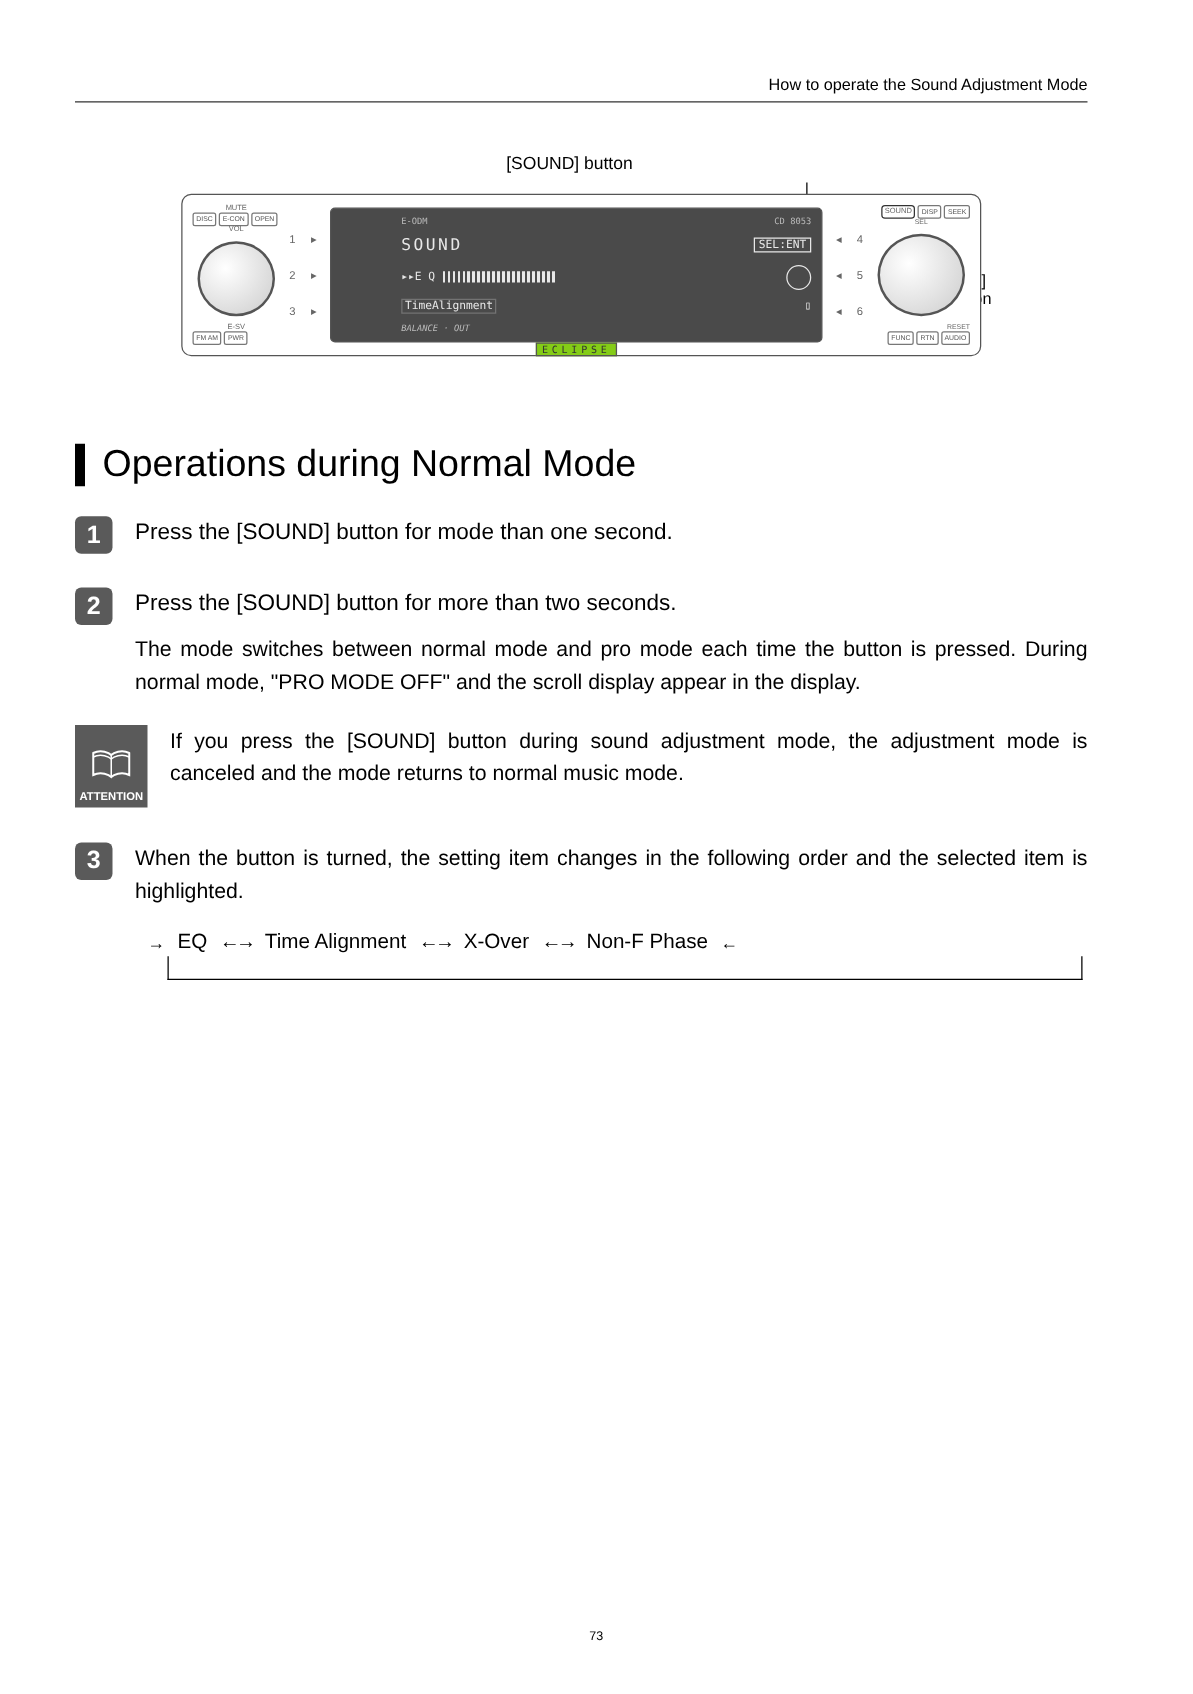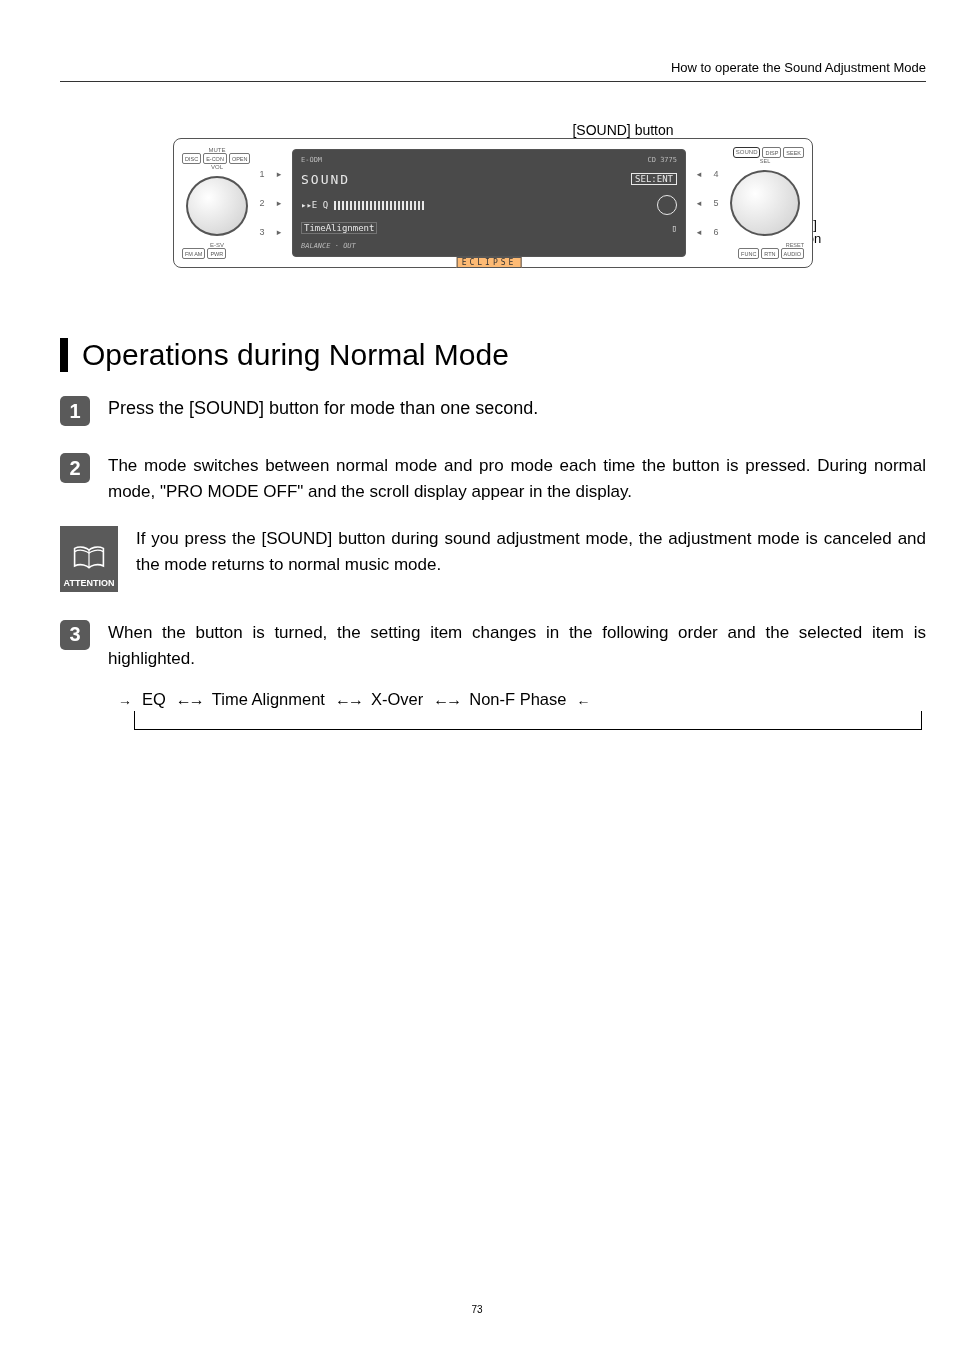--- a/index.html
+++ b/index.html
@@ -7,42 +7,41 @@
     padding: 0;
     font-family: Arial, Helvetica, sans-serif;
     background: #fff;
     color: #000;
     width: 954px;
     height: 1355px;
     box-sizing: border-box;
     position: relative;
   }
   .page {
-    padding: 60px 28px 40px 60px;
+    padding: 60px 84px 40px 60px;
     box-sizing: border-box;
     height: 100%;
     position: relative;
   }
   .header-line {
     border-bottom: 1px solid #333;
     padding-bottom: 6px;
     margin-bottom: 40px;
     text-align: right;
     font-size: 13px;
   }
   .diagram-wrap {
     margin: 0 auto 70px auto;
     width: 640px;
     position: relative;
   }
   .dlabel-sound {
-    text-align: center;
     font-size: 14px;
     margin-left: 260px;
-    margin-bottom: 0;
+    margin-bottom: 17px;
   }
   .sound-line {
     position: absolute;
     left: 500px;
     top: 24px;
     width: 1px;
     height: 28px;
     background: #000;
   }
   .sel-line-h {
@@ -121,20 +120,21 @@
     display: flex;
     flex-direction: column;
     justify-content: space-between;
     position: relative;
   }
   .screen-row {
     display: flex;
     justify-content: space-between;
     align-items: center;
     font-size: 9px;
+    margin-left: 48px;
   }
   .screen-big {
     font-size: 13px;
     letter-spacing: 2px;
   }
   .bar-block {
     display: inline-block;
     width: 90px;
     height: 9px;
     background: repeating-linear-gradient(90deg, #e8e8e8 0, #e8e8e8 2px, #4a4a4a 2px, #4a4a4a 4px);
@@ -335,42 +335,42 @@
       </div>
       <div class="arrow-col">
         <span>▸</span>
         <span>▸</span>
         <span>▸</span>
       </div>
 
       <div class="center-screen">
         <div class="screen-row" style="font-size:7px;color:#bbb">
           <span>E-ODM</span>
-          <span>CD 3775</span>
+          <span>CD 8053</span>
         </div>
         <div class="screen-row">
           <span class="screen-big">SOUND</span>
           <span style="border:1px solid #e8e8e8;padding:0 3px;font-size:9px">SEL:ENT</span>
         </div>
         <div class="screen-row">
           <span>
             <span>▸▸E Q</span>
             <span class="bar-block"></span>
           </span>
           <span style="width:18px;height:18px;border:1px solid #e8e8e8;border-radius:50%;display:inline-block"></span>
         </div>
         <div class="screen-row">
           <span style="border:1px solid #737373;padding:0 2px">TimeAlignment</span>
           <span>▯</span>
         </div>
         <div class="screen-row" style="font-size:7px;color:#bbb;font-style:italic">
           <span>BALANCE · OUT</span>
           <span></span>
         </div>
-        <div style="position:absolute;bottom:-12px;left:50%;transform:translateX(-50%);font-size:8px;color:#333;letter-spacing:3px;border:1px solid #555;padding:0 4px;background:#fdba74">ECLIPSE</div>
+        <div style="position:absolute;bottom:-12px;left:50%;transform:translateX(-50%);font-size:8px;color:#333;letter-spacing:3px;border:1px solid #555;padding:0 4px;background:#84cc16">ECLIPSE</div>
       </div>
 
       <div class="arrow-col">
         <span>◂</span>
         <span>◂</span>
         <span>◂</span>
       </div>
       <div class="num-col">
         <span>4</span>
         <span>5</span>
@@ -403,20 +403,21 @@
   <div class="step">
     <div class="step-num">1</div>
     <div class="step-body">
       <div class="step-head">Press the [SOUND] button for mode than one second.</div>
     </div>
   </div>
 
   <div class="step">
     <div class="step-num">2</div>
     <div class="step-body">
+      <div class="step-head">Press the [SOUND] button for more than two seconds.</div>
       <div class="step-text">The mode switches between normal mode and pro mode each time the button is pressed. During normal mode, "PRO MODE OFF" and the scroll display appear in the display.</div>
     </div>
   </div>
 
   <div class="attention-row">
     <div class="attention-box">
       <div class="book-icon">
         <svg viewBox="0 0 40 32">
           <path d="M2 4 C10 0 18 4 20 6 C22 4 30 0 38 4 L38 26 C30 22 22 26 20 28 C18 26 10 22 2 26 Z" fill="none" stroke="#fff" stroke-width="2"></path>
           <path d="M2 8 C10 4 18 8 20 10 C22 8 30 4 38 8" fill="none" stroke="#fff" stroke-width="1.5"></path>

